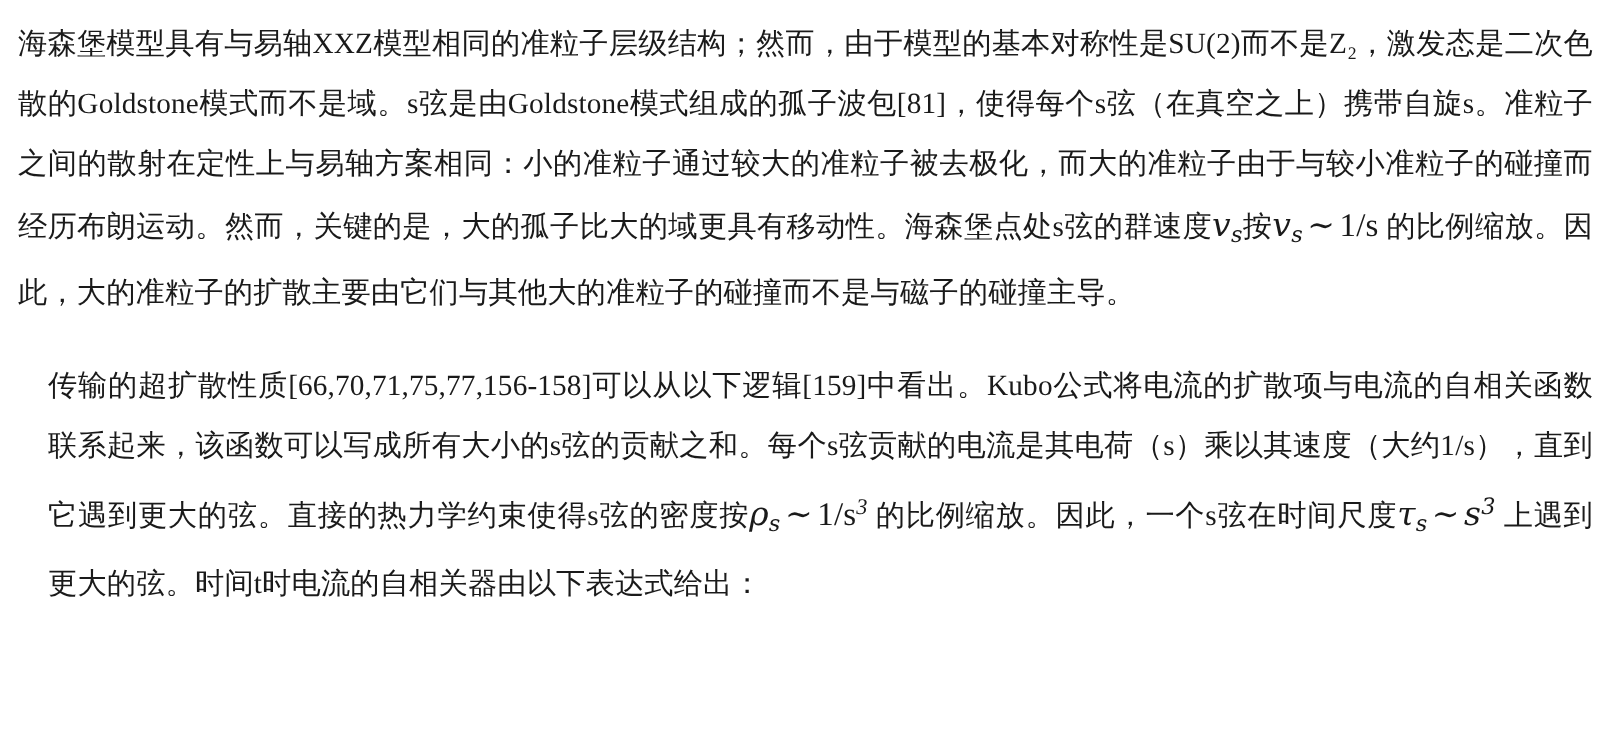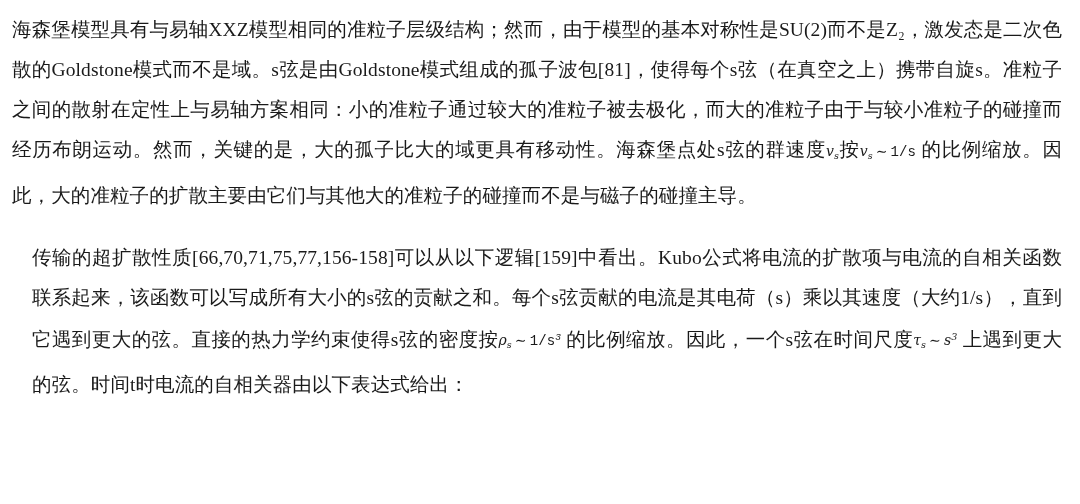--- a/index.html
+++ b/index.html
@@ -29,36 +29,36 @@
     letter-spacing: 0.1px;
     margin: 0;
   }
   .para + .para {
     margin-top: 22px;
     margin-left: 20px;
   }
   .math {
     font-family: "DejaVu Serif", "Liberation Serif", serif;
     font-style: italic;
-    font-size: 14px;
+    font-size: 22px;
     white-space: nowrap;
   }
   .sub {
     font-size: 0.68em;
     vertical-align: -0.28em;
     font-style: italic;
   }
   .sup {
     font-size: 0.68em;
     vertical-align: 0.48em;
     font-style: italic;
   }
   .frac {
     font-style: normal;
-    font-family: Liberation Mono, monospace;
+    font-family: Liberation Serif, serif;
   }
   .sim {
     font-style: normal;
     padding: 0 3px;
   }
   .nowrap { white-space: nowrap; }
 </style>
 </head>
 <body>
 

